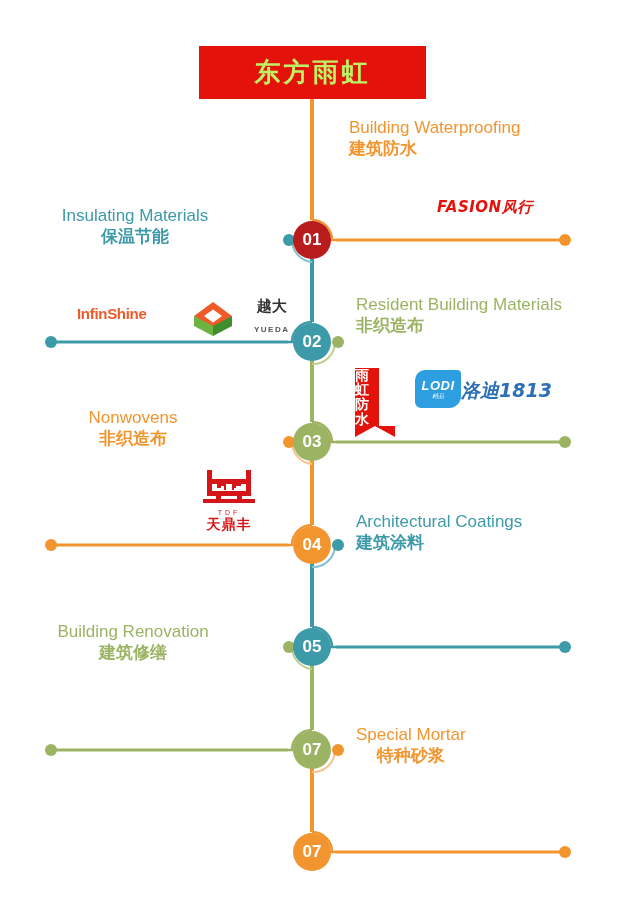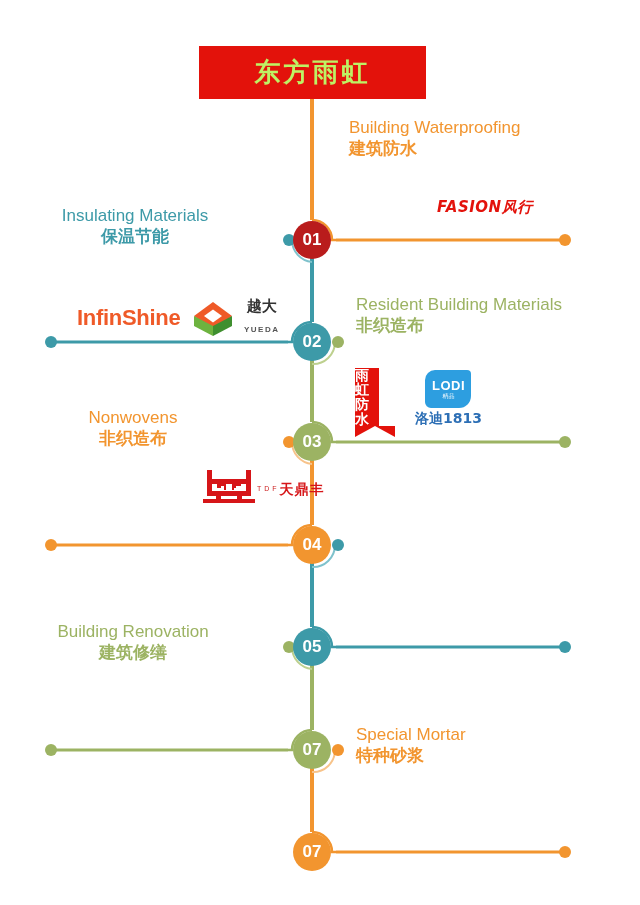--- a/index.html
+++ b/index.html
@@ -44,56 +44,56 @@
   .lbl.right{text-align:left;}
   .lbl.left{text-align:center;}
 
   
   .logo{position:absolute;}
 
   .fasion{font-family:"DejaVu Sans","Liberation Sans",sans-serif;
           font-size:15px;font-weight:bold;color:#e3120b;letter-spacing:0.5px;
           white-space:nowrap;font-style:italic;}
 
-  .infinshine{font-family:"Liberation Sans",sans-serif;font-size:22px;
+  .infinshine{font-family:"Liberation Sans",sans-serif;font-size:15px;
               font-weight:bold;color:#ef5a28;white-space:nowrap;letter-spacing:-0.3px;}
 
-  .yueda-wrap{display:flex;align-items:center;gap:8px;}
+  .yueda-wrap{display:flex;align-items:center;gap:18px;}
   .yueda-txt{display:flex;flex-direction:column;align-items:center;line-height:1;}
   .yueda-cn{font-family:"DejaVu Sans",sans-serif;font-size:15px;font-weight:bold;color:#333;}
   .yueda-en{font-family:"Liberation Sans",sans-serif;font-size:8px;font-weight:bold;
             color:#555;letter-spacing:1.5px;margin-top:12px;}
 
   .yuhong{
     width:24px;height:58px;background:#e3120b;position:relative;
     display:flex;flex-direction:column;align-items:center;justify-content:center;
     color:#fff;font-family:"DejaVu Sans",sans-serif;font-size:14px;font-weight:bold;
     line-height:1.05;
   }
   .yuhong:after{
     content:"";position:absolute;left:0;bottom:-11px;width:0;height:0;
     border-left:20px solid #e3120b;border-right:20px solid #e3120b;
     border-bottom:11px solid transparent;
   }
   .yuhong span{position:relative;z-index:2;}
 
-  .lodi-wrap{display:flex;flex-direction:column;align-items:center;}
+  .lodi-wrap{display:flex;flex-direction:row;align-items:center;font-style:italic;}
   .lodi-badge{
     width:46px;height:38px;background:#2d9ee0;border-radius:10px 4px 12px 6px;
     display:flex;flex-direction:column;align-items:center;justify-content:center;
     color:#ffffff;
   }
   .lodi-badge .lodi-main{font-family:"Liberation Sans",sans-serif;font-size:13px;
                          font-weight:bold;letter-spacing:0.5px;line-height:1;}
   .lodi-badge .lodi-sub{font-family:"DejaVu Sans",sans-serif;font-size:6px;
                         margin-top:1px;line-height:1;opacity:.95;}
-  .lodi-cn{font-family:"DejaVu Sans",sans-serif;font-size:14px;font-weight:bold;
+  .lodi-cn{font-family:"DejaVu Sans",sans-serif;font-size:19px;font-weight:bold;
            color:#2d6fb5;margin-top:3px;line-height:1;white-space:nowrap;}
 
-  .tdf-wrap{display:flex;align-items:center;justify-content:center;}
+  .tdf-wrap{display:flex;flex-direction:column;align-items:center;justify-content:center;}
   .tdf-en{font-family:"Liberation Sans",sans-serif;font-size:7px;color:#c22;
           letter-spacing:3px;margin-top:1px;line-height:1;}
   .tdf-cn{font-family:"DejaVu Sans",sans-serif;font-size:14px;font-weight:bold;
           color:#d61518;line-height:1;margin-top:1px;letter-spacing:1px;}
 </style>
 </head>
 <body>
 
 <div id="root">
 
@@ -247,24 +247,28 @@
         <rect x="31" y="16" width="2" height="6"></rect>
         <rect x="2" y="31" width="52" height="4"></rect>
         <rect x="15" y="27" width="5" height="5"></rect>
         <rect x="36" y="27" width="5" height="5"></rect>
       </g>
     </svg>
     <span class="tdf-en">TDF</span>
     <span class="tdf-cn">天鼎丰</span>
   </div>
 
+  <div class="lbl right" style="left:356px;top:512px;color:#3d9aa8;">
+    <div class="en">Architectural Coatings</div>
+    <div class="cn">建筑涂料</div>
+  </div>
 
   <div class="lbl left" style="left:0px;top:622px;width:266px;color:#9cb363;">
     <div class="en">Building Renovation</div>
     <div class="cn">建筑修缮</div>
   </div>
 
-  <div class="lbl right" style="left:356px;top:725px;color:#f2952f;">
+  <div class="lbl right" style="left:356px;top:725px;color:#f2952f;text-align:center;">
     <div class="en">Special Mortar</div>
     <div class="cn">特种砂浆</div>
   </div>
 
 </div>
 
 </body></html>

